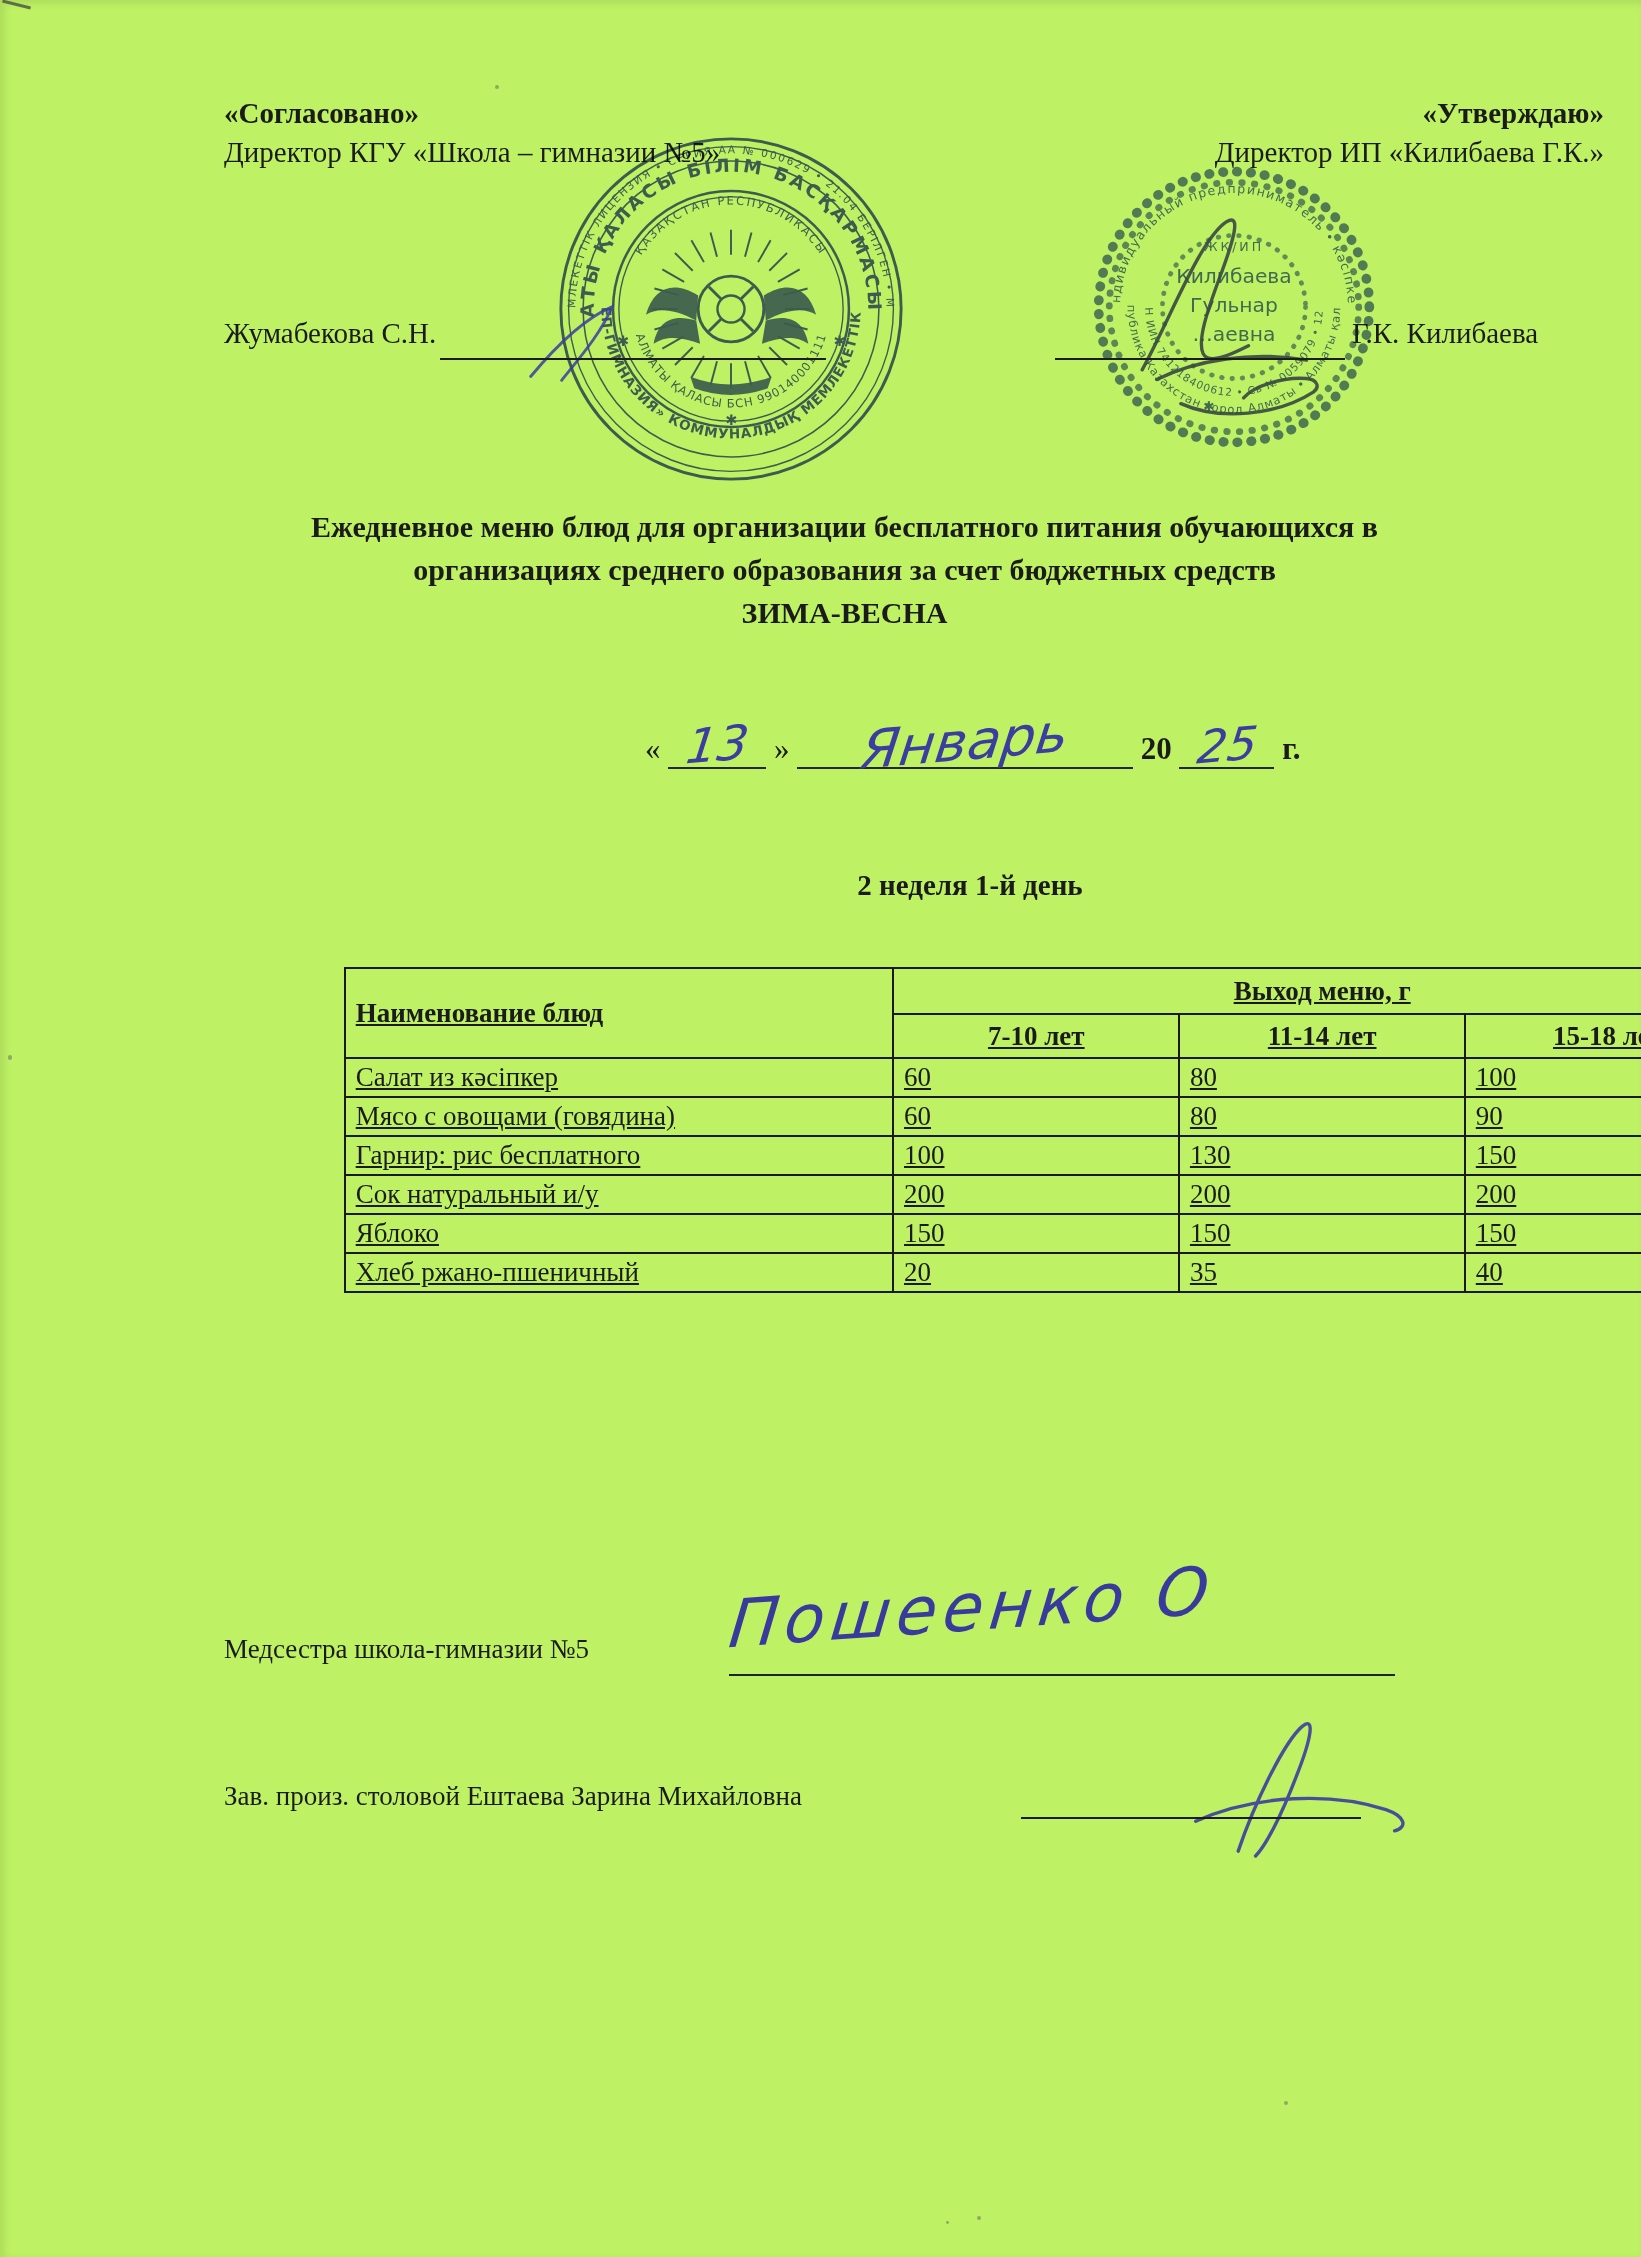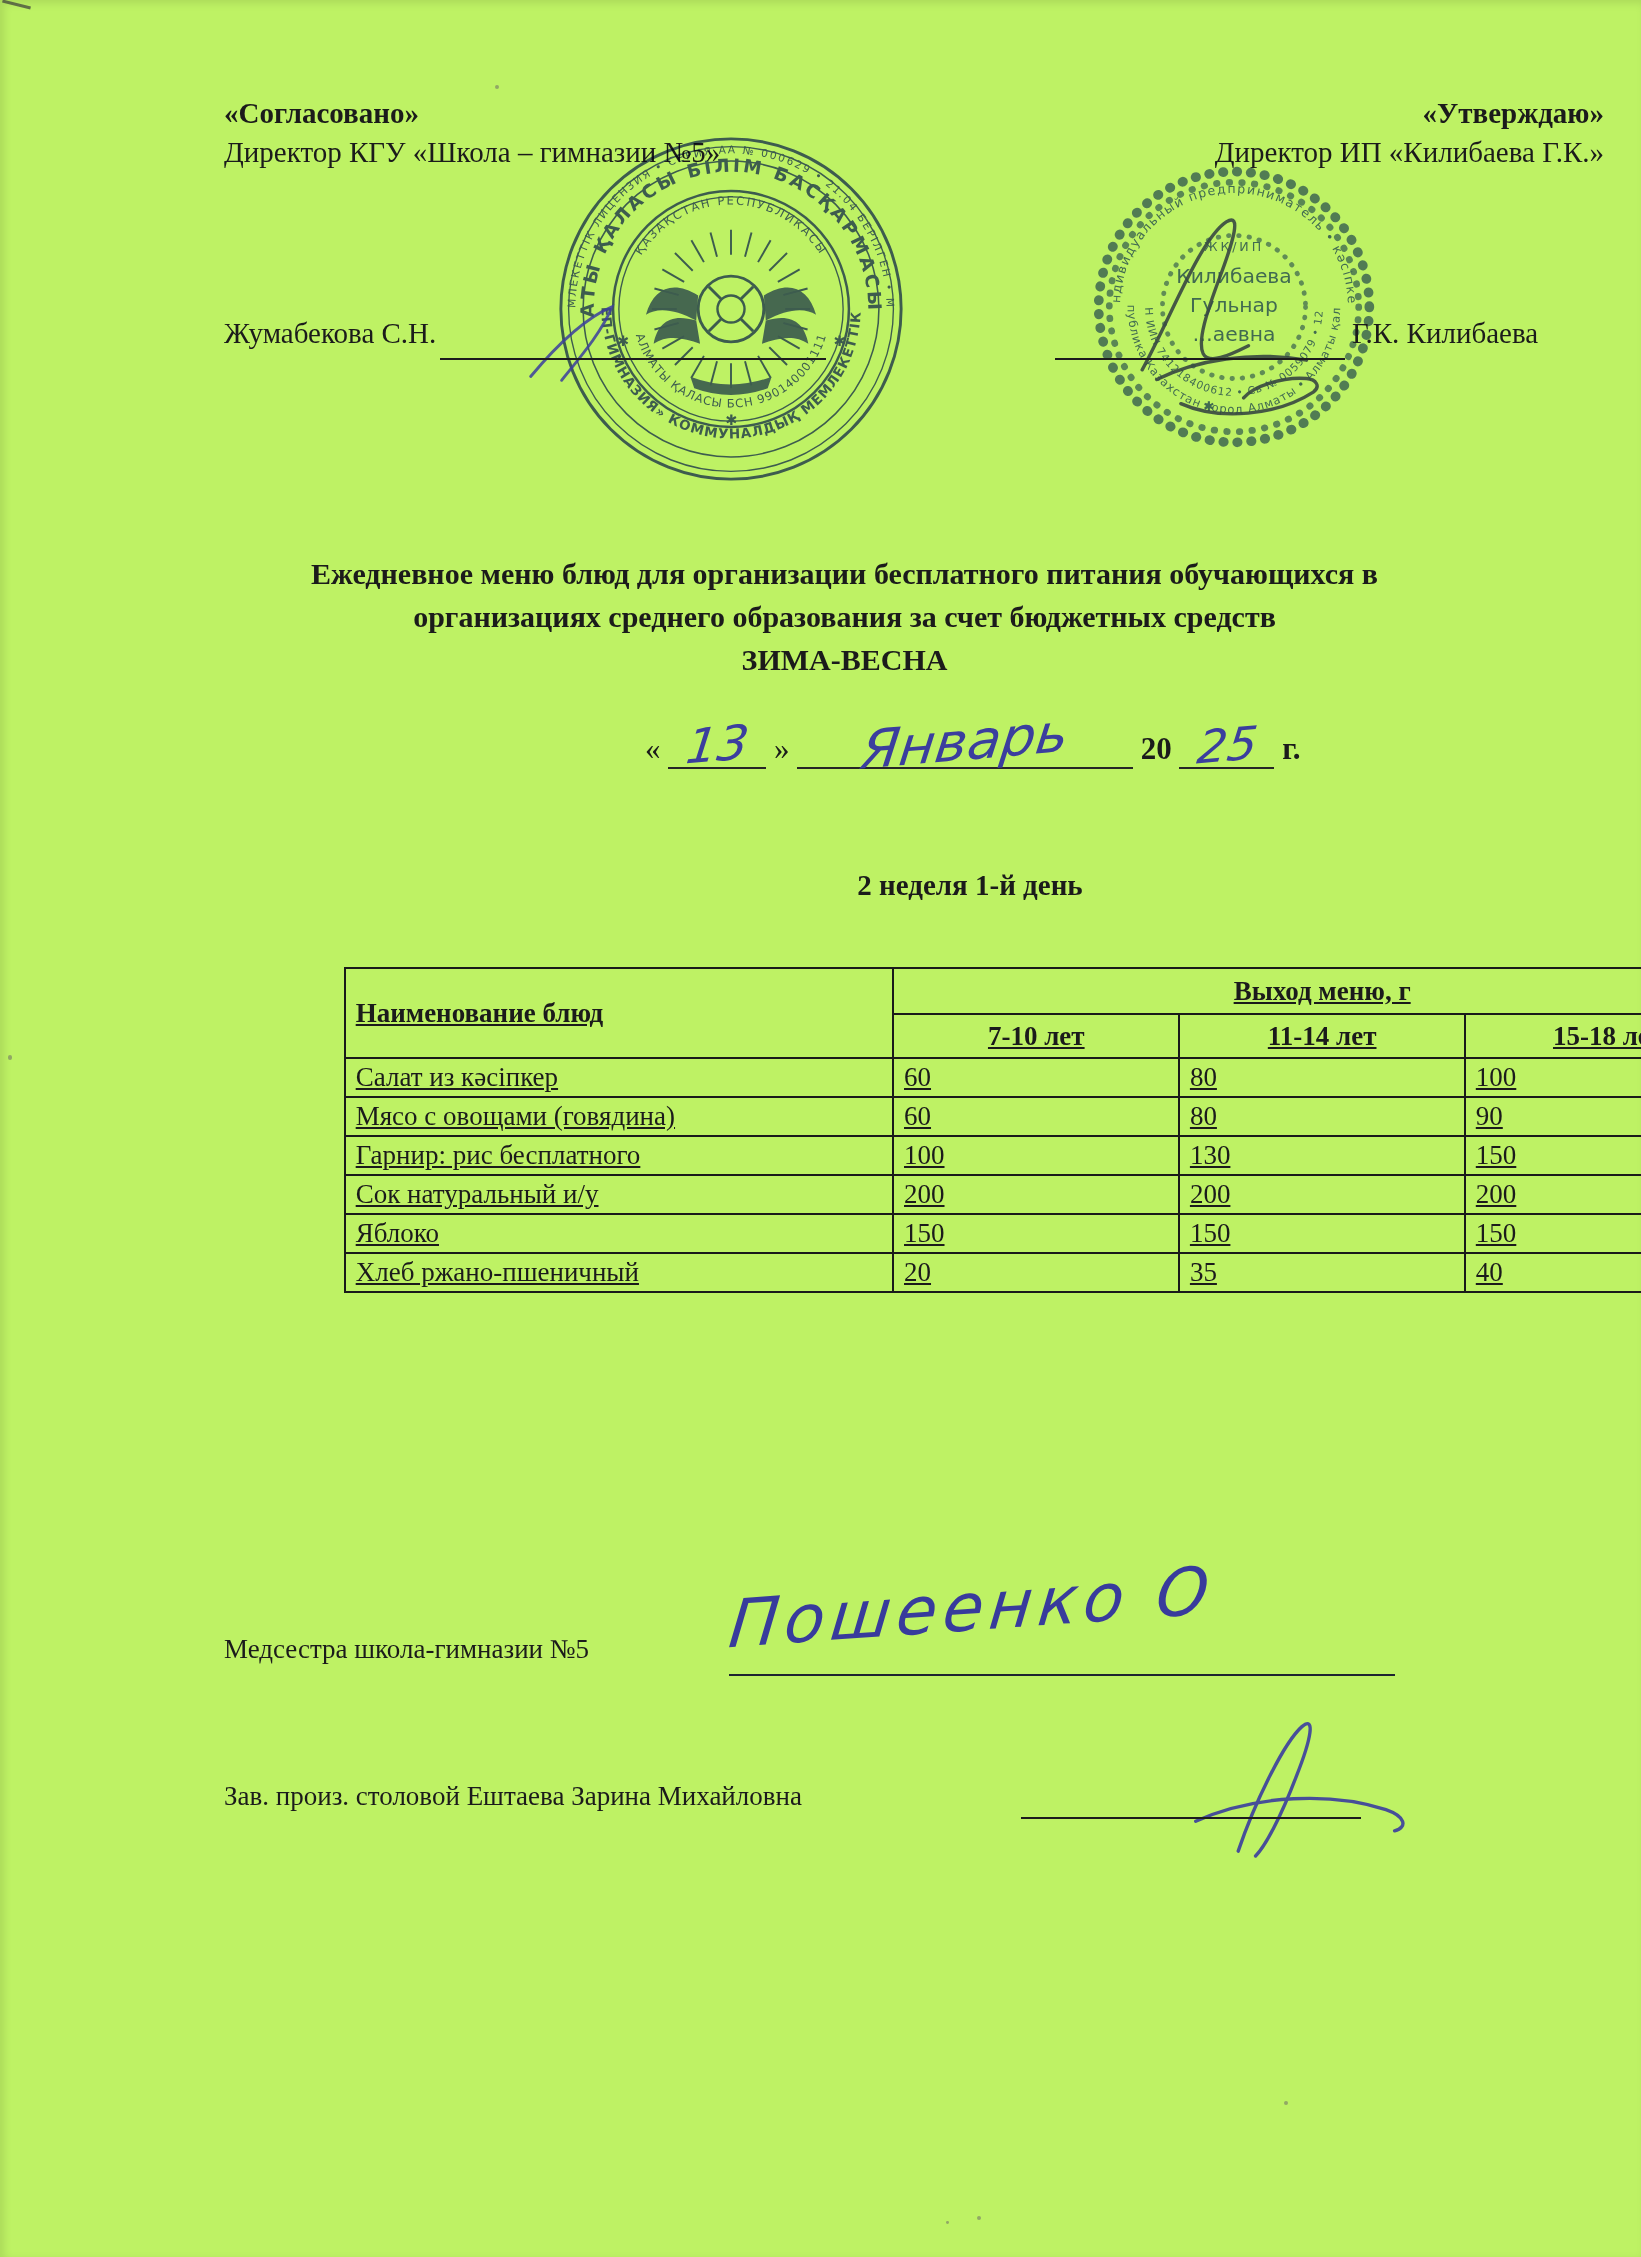--- a/index.html
+++ b/index.html
@@ -19,21 +19,21 @@
   .approve-left .role, .approve-right .role { font-size:29px; margin-top:5.8px; }
 
   .sig-line { position:absolute; border-top:2.9px solid #1c1c1c; height:0; z-index:6; }
   .signer { position:absolute; font-size:29px; z-index:6; }
 
   
   .stamp { position:absolute; mix-blend-mode:multiply; opacity:.93; z-index:3; }
   svg text { font-family:"DejaVu Sans", sans-serif; }
 
   
-  .doc-title { left:48px; top:552px; width:1593px; text-align:center;
+  .doc-title { left:48px; top:505px; width:1593px; text-align:center;
                font-weight:bold; font-size:30px; line-height:43px; }
 
   
   .date-line { left:645px; top:716px; display:flex; align-items:flex-end; gap:7.7px; z-index:2; }
   .date-line .printed { font-size:31px; padding-bottom:1.9px; }
   .blank { border-bottom:2.9px solid #262626; text-align:center; }
   .blank.day { width:98px; } .blank.month { width:336px; } .blank.year { width:95px; }
   .hand { font-family:"DejaVu Sans", sans-serif; font-style:italic; color:#3b3e9e;
           display:inline-block; transform:skewX(-12deg) rotate(-5deg); line-height:.95; }
   .hand.day-n { font-size:48px; } .hand.month-n { font-size:54px; } .hand.year-n { font-size:46px; }

